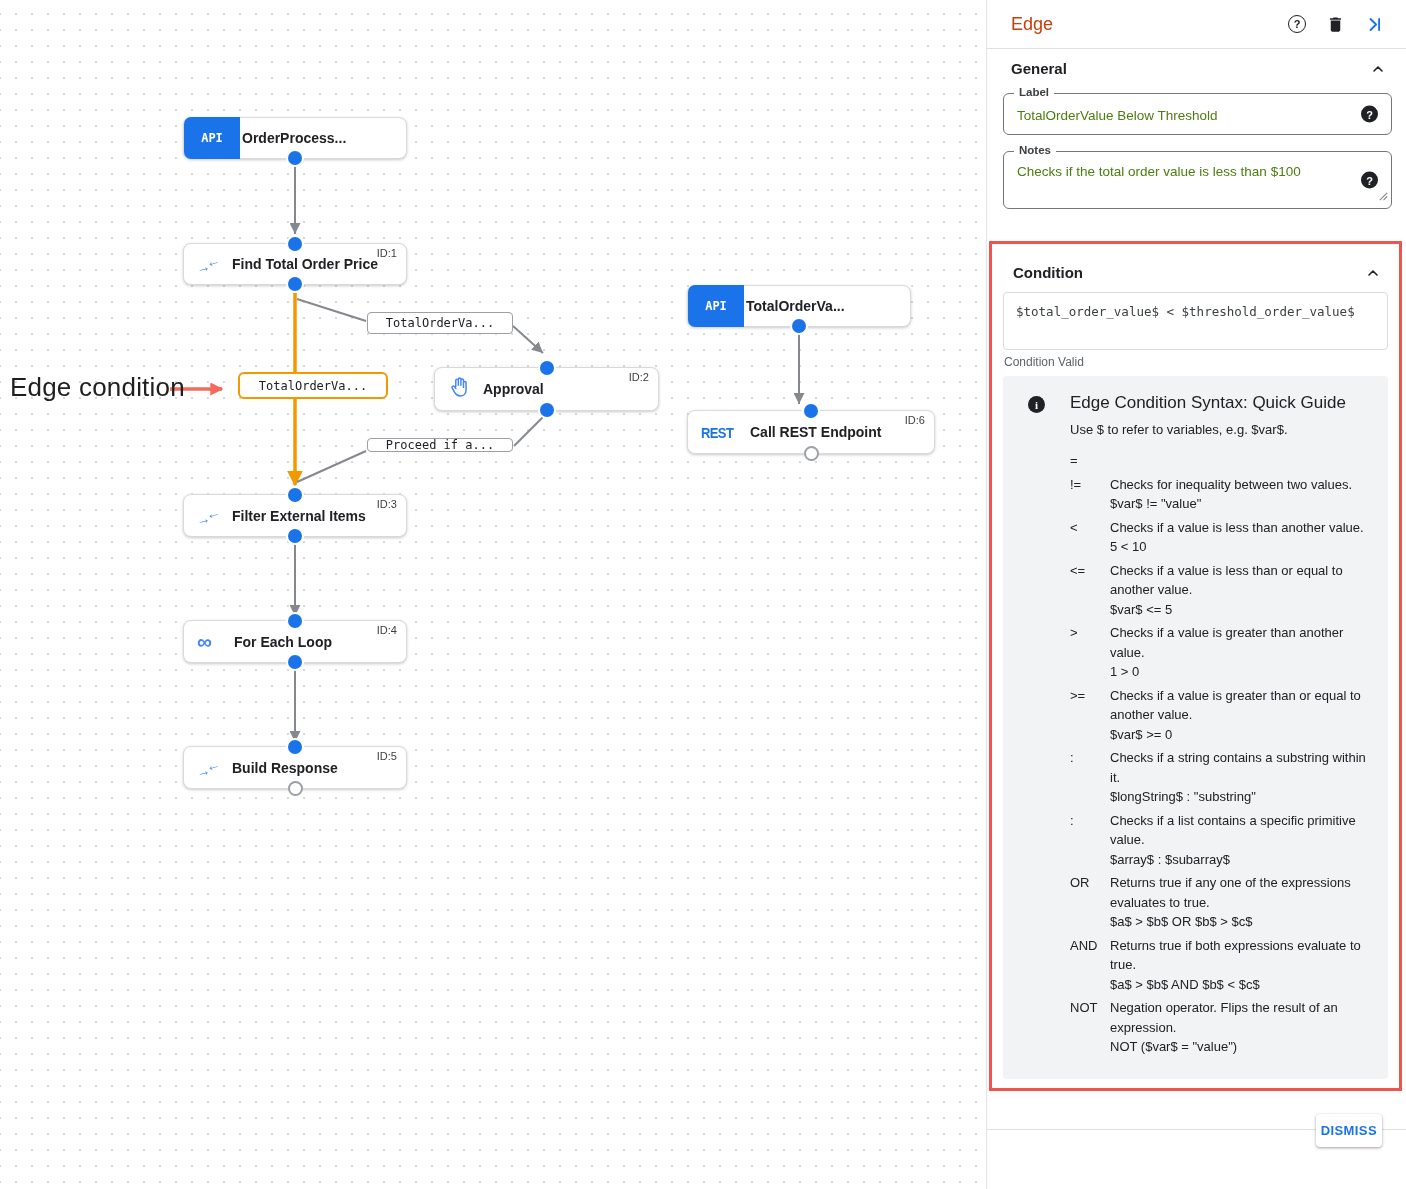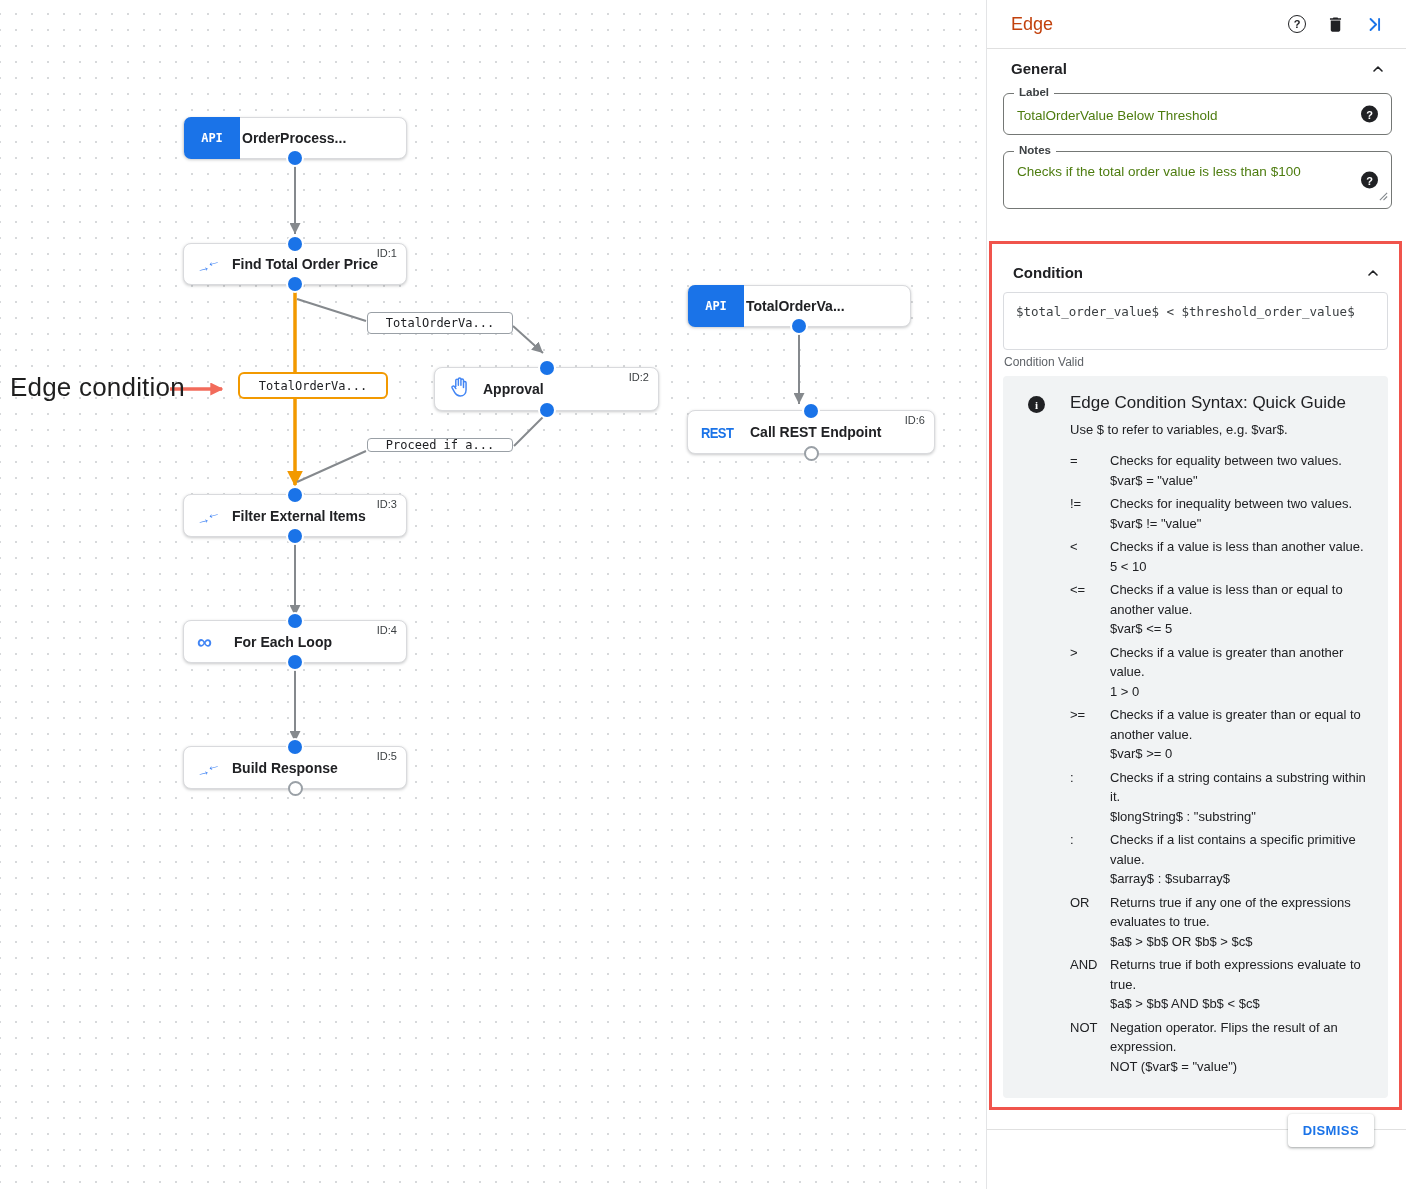--- a/index.html
+++ b/index.html
@@ -83,22 +83,22 @@
   .info-icon { width:17px; height:17px; border-radius:50%; background:#202124; color:#fff; font-size:11px;
     font-weight:bold; font-family:"Liberation Serif", serif; display:flex; align-items:center; justify-content:center; margin-top:3px; }
   .guide-title { font-size:17px; color:#202124; }
   .guide-sub { margin:9px 0 14px 42px; font-size:13px; color:#202124; }
   .g-rows { margin-left:42px; }
   .g-row { display:grid; grid-template-columns:40px 1fr; margin-bottom:4px; }
   .g-op { font-size:13px; line-height:19.5px; color:#202124; }
   .g-desc, .g-ex { font-size:13px; line-height:19.5px; color:#202124; max-width:278px; }
 
   .panel-footer { position:absolute; top:1129px; left:0; right:0; border-top:1px solid #e0e0e0; }
-  .dismiss-btn { position:absolute; top:-16px; right:32px; background:#fff; border:none; border-radius:4px;
-    padding:9px 15px; color:#1a73e8; font-family:"Liberation Sans",sans-serif; font-size:13px; font-weight:bold;
+  .dismiss-btn { position:absolute; top:-16px; right:24px; background:#fff; border:none; border-radius:4px;
+    padding:9px 5px; color:#1a73e8; font-family:"Liberation Sans",sans-serif; font-size:13px; font-weight:bold;
     letter-spacing:0.4px; box-shadow:0 1px 2px rgba(60,64,67,.3), 0 1px 3px 1px rgba(60,64,67,.15); cursor:pointer; }
 </style>
 </head>
 <body>
 
 <div class="stage">
 
   <div class="canvas">
     <svg class="edges" width="986" height="1189">
       <defs>
@@ -270,24 +270,20 @@
 
       <div class="guide">
         <div class="guide-head">
           <span class="info-icon">i</span>
           <span class="guide-title">Edge Condition Syntax: Quick Guide</span>
         </div>
         <div class="guide-sub">Use $ to refer to variables, e.g. $var$.</div>
         <div class="g-rows" id="guide-rows">
             <div class="g-row">
               <span class="g-op">=</span>
-              <div>
-                <div class="g-desc">Checks for equality between two values.</div>
-                <div class="g-ex">$var$ = "value"</div>
-              </div>
             </div>
             <div class="g-row">
               <span class="g-op">!=</span>
               <div>
                 <div class="g-desc">Checks for inequality between two values.</div>
                 <div class="g-ex">$var$ != "value"</div>
               </div>
             </div>
             <div class="g-row">
               <span class="g-op">&lt;</span>

